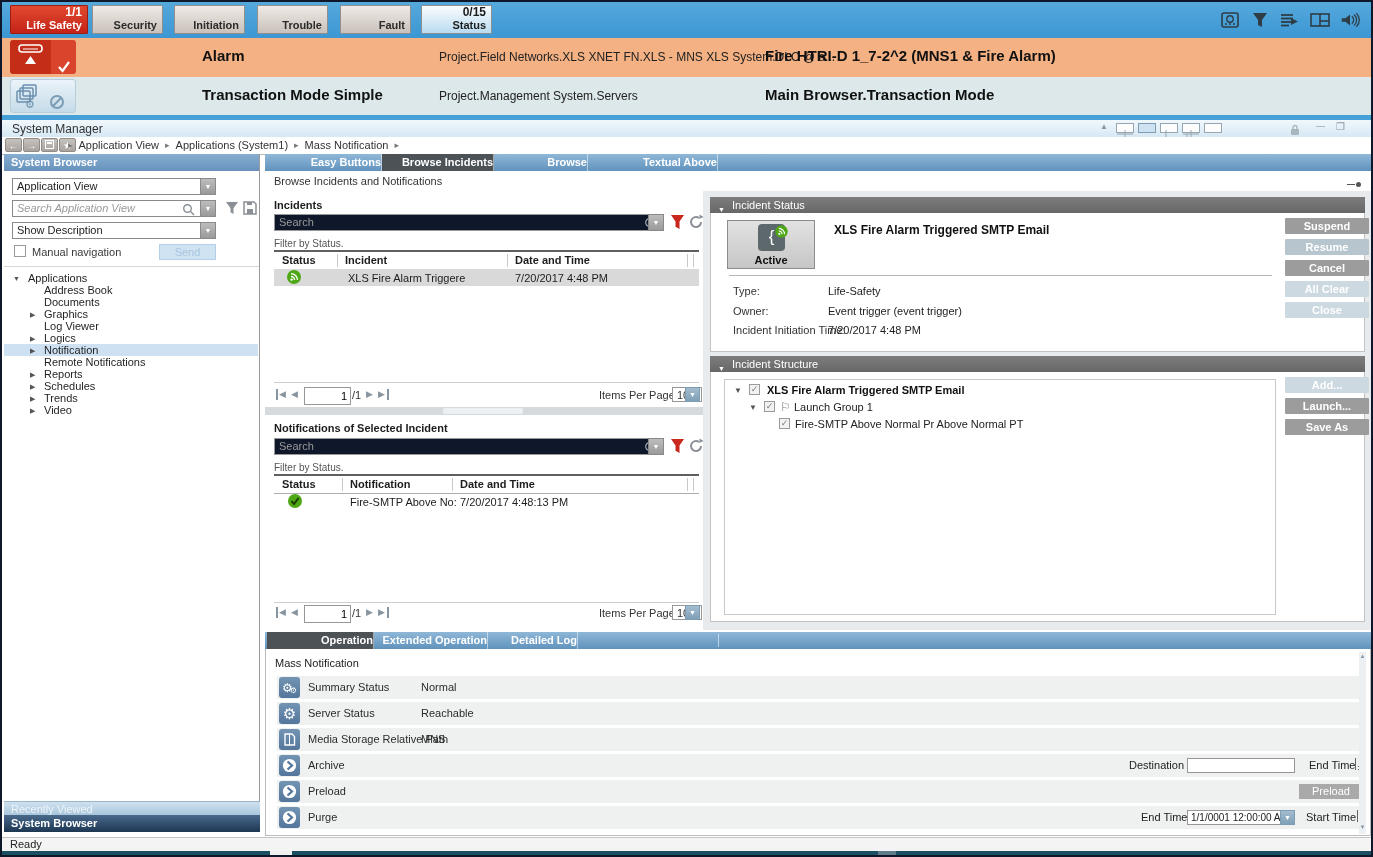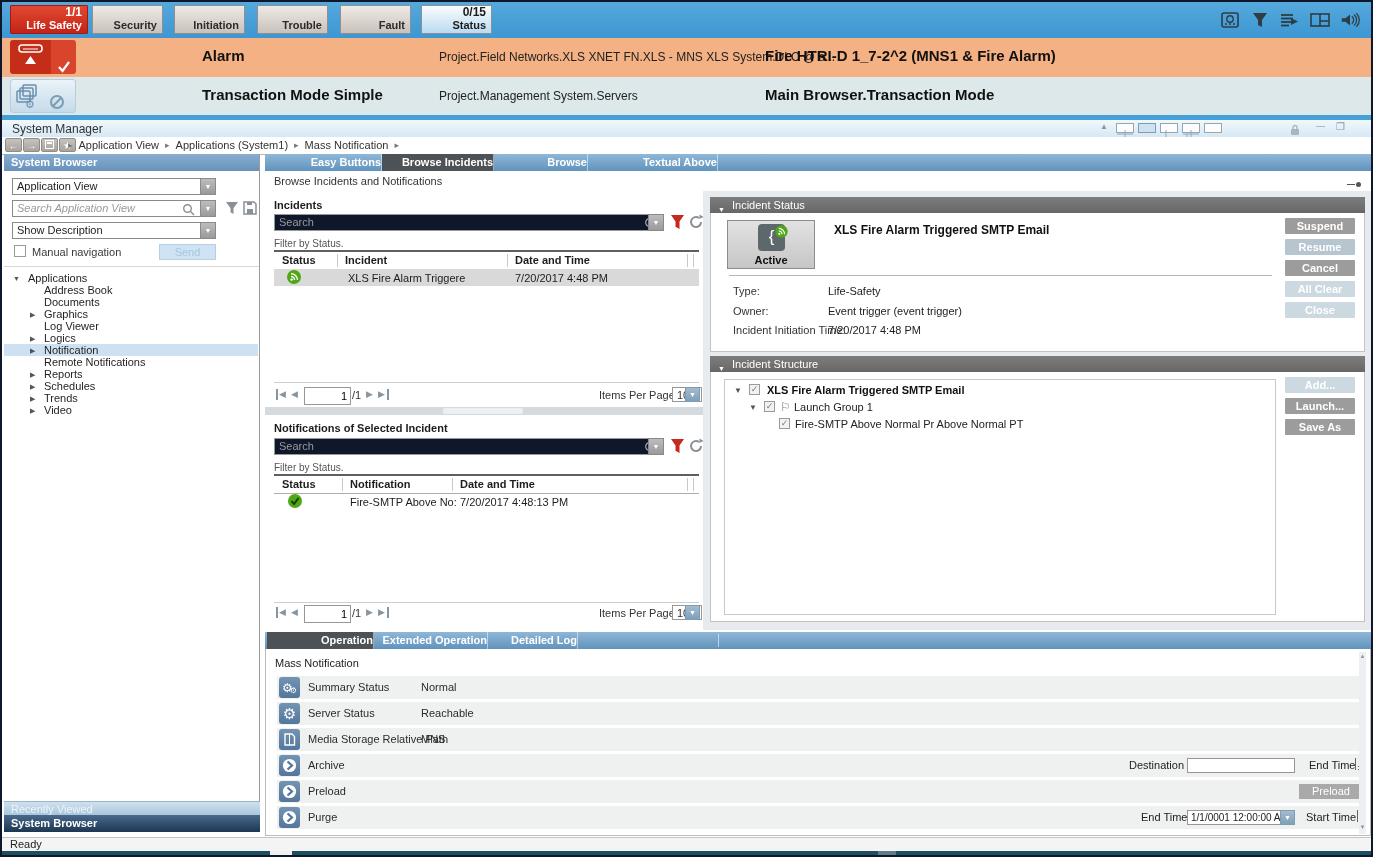--- a/index.html
+++ b/index.html
@@ -67,21 +67,21 @@
   .pg-bar{position:absolute;top:2px;width:2px;height:11px;background:#8795a0;}
   .pg-input{position:absolute;top:0;width:40px;height:14px;border:1px solid #979797;font-size:11px;text-align:right;padding-right:3px;box-sizing:content-box;font-family:"Liberation Sans",sans-serif;}
   .ipp-box{position:absolute;width:30px;height:15px;border:1px solid #979797;background:#fff;font-size:11px;line-height:14px;padding-left:4px;box-sizing:border-box;}
   .ipp-btn{position:absolute;width:15px;height:15px;background:linear-gradient(#a3bcce,#7fa0b8);border:1px solid #7e9cb2;box-sizing:border-box;color:#fff;font-size:7px;text-align:center;line-height:13px;}
   .splitter{position:absolute;left:263px;width:438px;height:8px;background:#d4dade;}
   .splitter .hdl{position:absolute;left:178px;top:1px;width:80px;height:6px;background:#edf0f2;border-radius:2px;}
   .phead{position:absolute;left:708px;width:655px;height:16px;background:linear-gradient(#7d7d7d,#676767);color:#fff;font-size:11px;line-height:16px;}
   .phead .tri{position:absolute;left:8px;top:5px;font-size:7px;}
   .phead .t{position:absolute;left:22px;top:0;}
   .pbody{position:absolute;left:708px;width:655px;background:#fff;border:1px solid #c2c2c2;border-top:none;box-sizing:border-box;}
-  .side-btn{position:absolute;left:1283px;width:70px;height:16px;font-size:11px;font-weight:bold;color:#fff;text-align:center;line-height:16px;border-radius:1px;}
+  .side-btn{position:absolute;left:1283px;width:84px;height:16px;font-size:11px;font-weight:bold;color:#fff;text-align:center;line-height:16px;border-radius:1px;}
   .btn-en{background:#9c9c9c;}
   .btn-mid{background:#b7c5ce;}
   .btn-dis{background:#cdd9e0;}
   .fld-lbl{position:absolute;font-size:11px;color:#333;}
   .fld-val{position:absolute;font-size:11px;color:#222;}
   .cbx{position:absolute;width:11px;height:11px;background:#f2f2f2;border:1px solid #9a9a9a;box-sizing:border-box;color:#7b7b7b;font-size:9px;line-height:9px;text-align:center;}
   
   .op-body{position:absolute;left:263px;top:647px;width:1106px;height:187px;background:#fff;border:1px solid #bcbcbc;border-top:none;box-sizing:border-box;}
   .op-row{position:absolute;left:11px;width:1082px;height:23px;background:#eff1f1;}
   .op-ic{position:absolute;left:2px;top:1px;width:21px;height:21px;border-radius:3px;background:linear-gradient(#7394b3,#53769b);color:#fff;display:flex;align-items:center;justify-content:center;}

